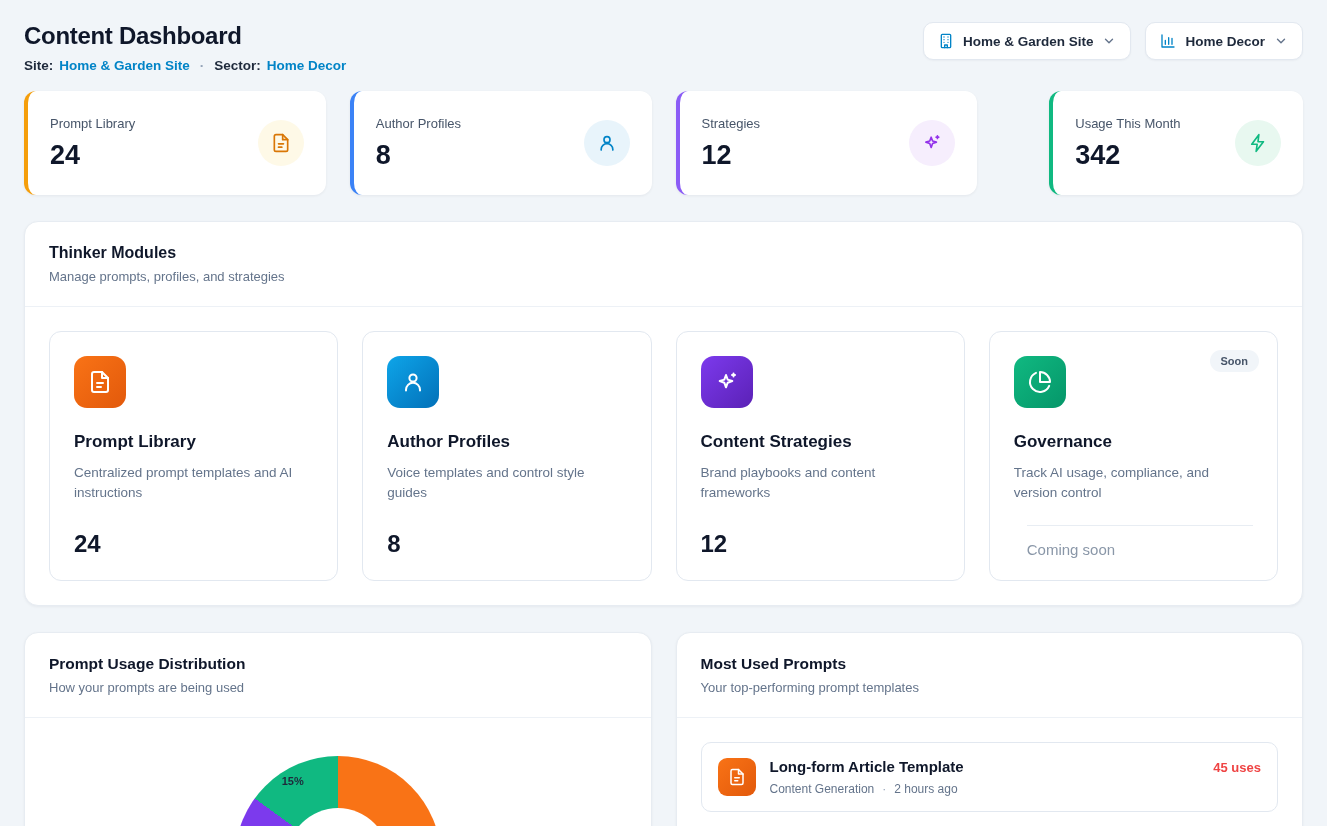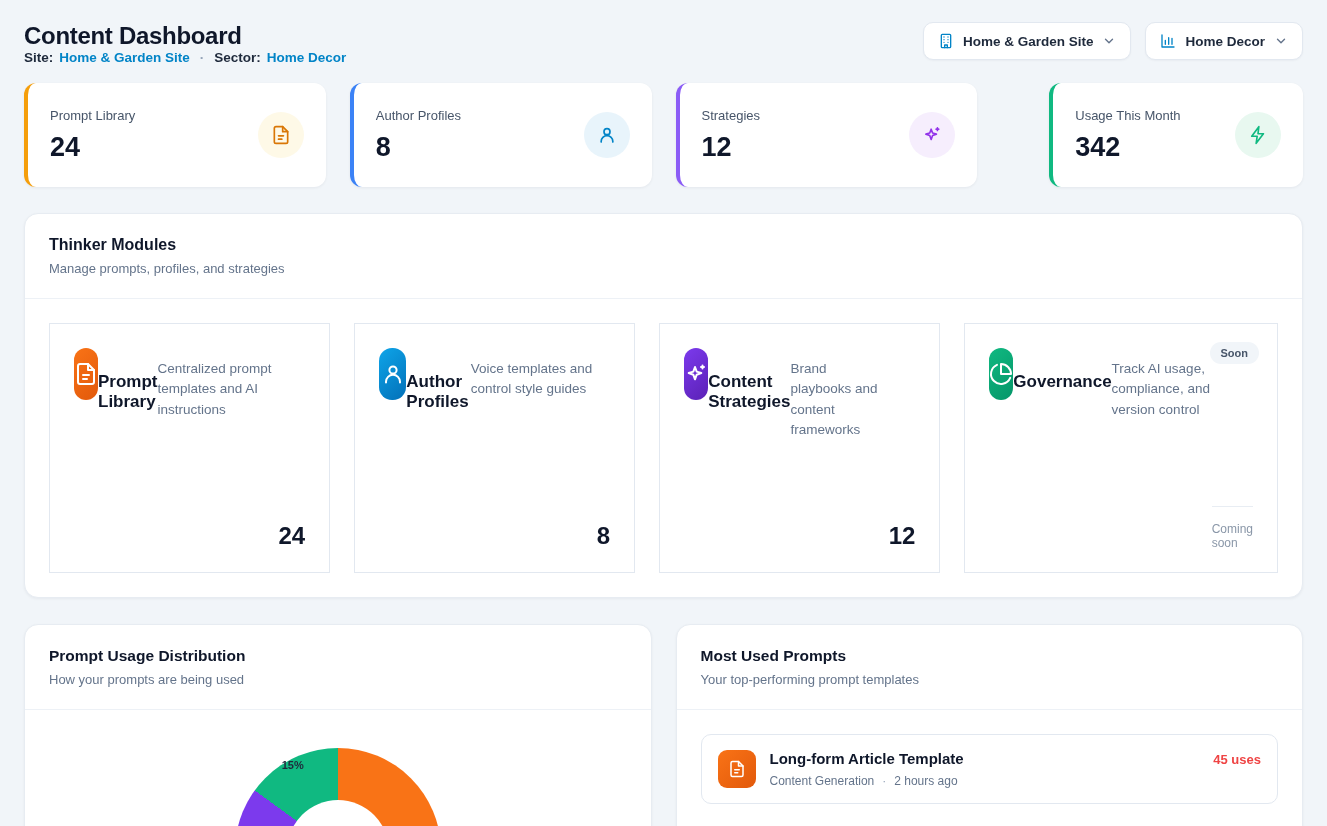--- a/index.html
+++ b/index.html
@@ -7,21 +7,21 @@
   body {
     background: #f1f5f9;
     font-family: "Liberation Sans", "DejaVu Sans", sans-serif;
     color: #0f172a;
   }
   .page { padding: 22px 24px; }
 
   
   .page-header { display: flex; justify-content: space-between; align-items: flex-start; }
   .page-title { font-size: 24px; font-weight: 800; letter-spacing: -0.3px; color: #0f172a; }
-  .page-subtitle { margin-top: 0; font-size: 13.5px; color: #1e293b; font-weight: 600; display: flex; gap: 6px; align-items: center; text-align: center; }
+  .page-subtitle { margin-top: 8px; font-size: 13.5px; color: #1e293b; font-weight: 600; display: flex; gap: 6px; align-items: center; text-align: center; }
   .page-subtitle a { color: #0284c7; text-decoration: none; font-weight: 600; cursor: pointer; }
   .page-subtitle .dot { color: #94a3b8; margin: 0 4px; }
   .header-actions { display: flex; gap: 14px; }
   .select-btn {
     display: flex; align-items: center; gap: 9px;
     background: #fff; border: 1px solid #e2e8f0; border-radius: 10px;
     padding: 10px 14px; font-size: 13.5px; font-weight: 600; color: #1e293b;
     box-shadow: 0 1px 2px rgba(15,23,42,0.04); cursor: pointer;
     font-family: inherit;
   }
@@ -51,59 +51,59 @@
   
   .modules-card {
     margin-top: 26px; background: #fff; border: 1px solid #e7ecf2; border-radius: 14px;
     box-shadow: 0 1px 3px rgba(15,23,42,0.05);
   }
   .section-head { padding: 22px 24px; border-bottom: 1px solid #edf1f6; }
   .section-title { font-size: 16px; font-weight: 700; color: #0f172a; }
   .section-sub { margin-top: 7px; font-size: 13px; color: #64748b; }
   .modules-grid { padding: 24px; display: grid; grid-template-columns: repeat(4, 1fr); gap: 24px; }
   .module-card {
-    position: relative; background: #fff; border: 1px solid #e2e8f0; border-radius: 0;
+    position: relative; background: #fff; border: 1px solid #e2e8f0; border-radius: 12px;
     padding: 24px 24px 22px; min-height: 250px; cursor: pointer;
-    display: flex; 
+    display: flex; flex-direction: column;
   }
   .module-icon { width: 52px; height: 52px; border-radius: 13px; display: flex; align-items: center; justify-content: center; color: #fff; }
   .module-icon.bg-orange { background: linear-gradient(135deg, #f97316, #e2590b); }
   .module-icon.bg-blue   { background: linear-gradient(135deg, #0ea5e9, #0270b8); }
   .module-icon.bg-purple { background: linear-gradient(135deg, #7c3aed, #5b21b6); }
   .module-icon.bg-green  { background: linear-gradient(135deg, #10b981, #059669); }
   .module-title { margin-top: 24px; font-size: 17px; font-weight: 700; color: #0f172a; }
   .module-desc { margin-top: 11px; font-size: 13.5px; line-height: 1.5; color: #64748b; max-width: 240px; }
   .module-value { margin-top: auto; font-size: 24px; font-weight: 800; color: #0f172a; }
   .soon-badge {
     position: absolute; top: 18px; right: 18px;
     background: #f1f5f9; color: #475569; font-size: 11px; font-weight: 600;
     padding: 5px 11px; border-radius: 999px;
   }
-  .module-footer { margin-top: auto; border-top: 1px solid #e8edf3; padding-top: 15px; font-size: 12px; color: #8a97a8; }
+  .module-footer { margin-top: auto; border-top: 1px solid #e8edf3; padding-top: 15px; font-size: 15px; color: #8a97a8; margin-left: 13px; }
 
   
   .bottom-grid { display: grid; grid-template-columns: 1fr 1fr; gap: 24px; margin-top: 26px; }
   .panel {
     background: #fff; border: 1px solid #e7ecf2; border-radius: 14px;
     box-shadow: 0 1px 3px rgba(15,23,42,0.05); min-height: 400px;
   }
   .panel .section-title { font-size: 15.5px; }
 
   
   .chart-area { position: relative; height: 300px; }
   .donut {
     position: absolute; left: 50%; top: 38px; transform: translateX(-50%);
     width: 206px; height: 206px; border-radius: 50%;
   }
   .donut::after {
     content: ""; position: absolute; left: 50%; top: 50%; transform: translate(-50%,-50%);
     width: 102px; height: 102px; border-radius: 50%; background: #fff;
   }
   .donut-label {
-    position: absolute; left: 47px; top: 11px; font-size: 11px; font-weight: 700; color: #1e293b; z-index: 2;
+    position: absolute; left: 47px; top: 19px; font-size: 11px; font-weight: 700; color: #1e293b; z-index: 2;
   }
 
   
   .prompt-list { padding: 24px; display: flex; flex-direction: column; gap: 14px; }
   .prompt-item {
     display: flex; align-items: flex-start; gap: 14px;
     border: 1px solid #e2e8f0; border-radius: 10px; padding: 15px 16px;
     background: #fff; cursor: pointer;
   }
   .prompt-icon {

